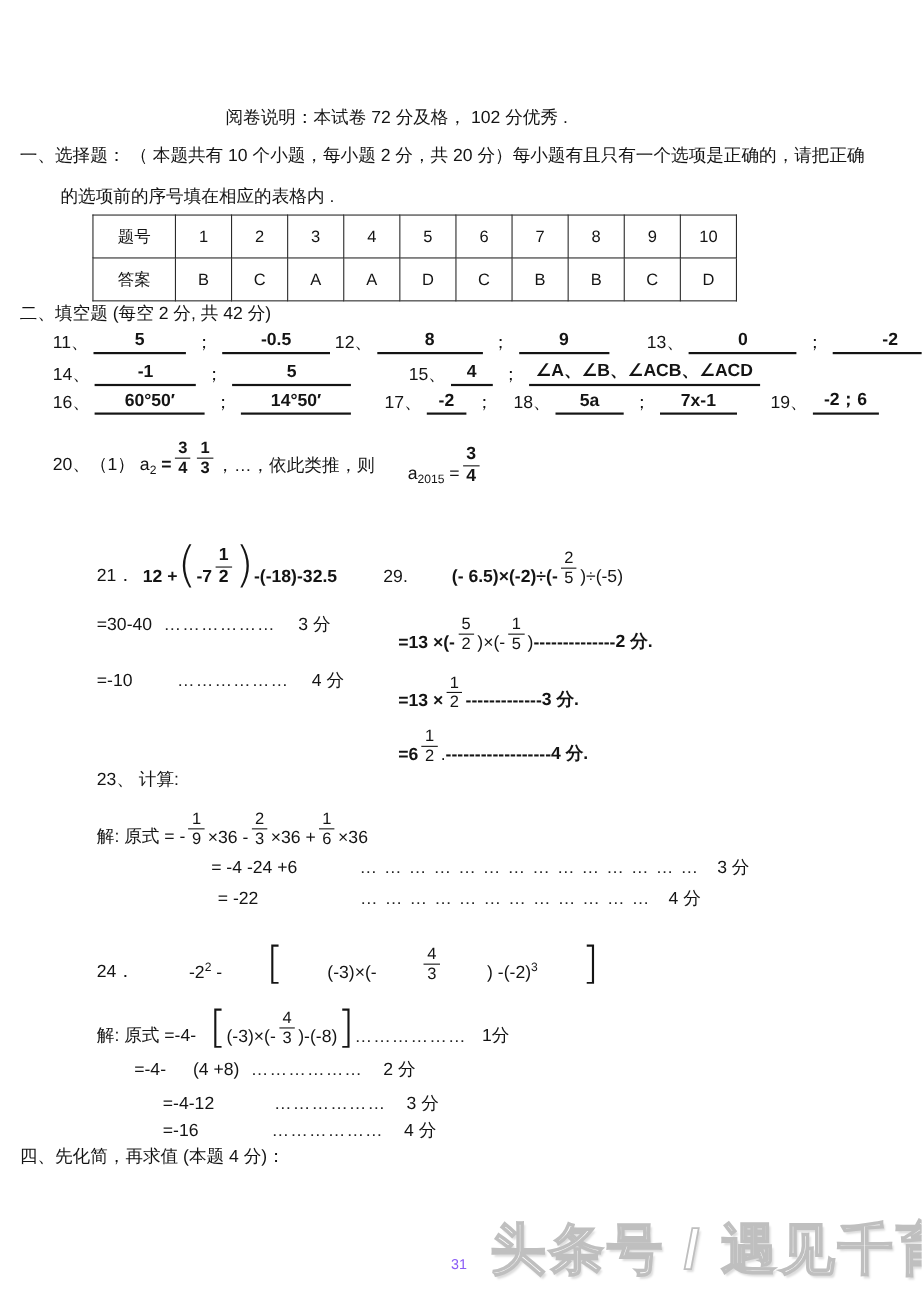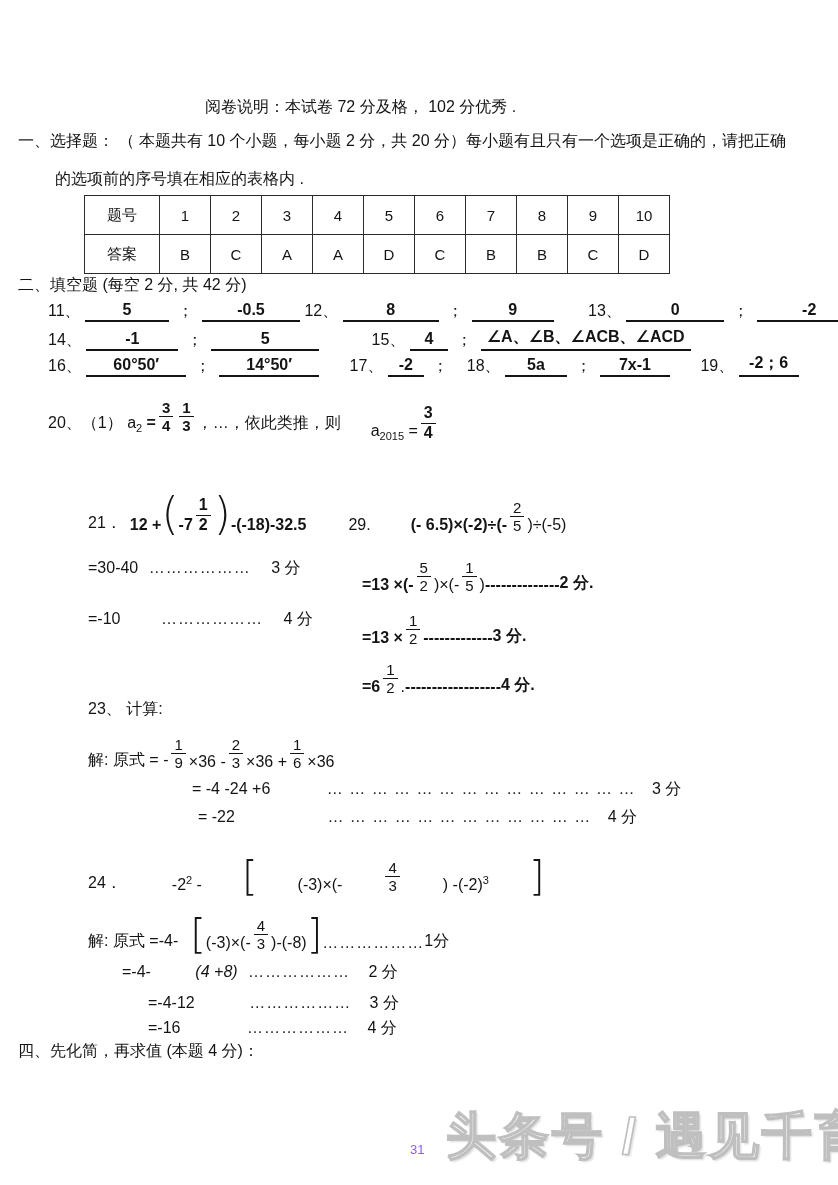--- a/index.html
+++ b/index.html
@@ -275,25 +275,25 @@
     <span>解: 原式 =-4-</span>
     <span class="bigb" style="margin-left:12px;">[</span>
     <span>(-3)×(-</span>
     <span class="frac">
         <span class="fn">4</span>
         <span class="fd">3</span>
       </span>
     <span>)-(-8)</span>
     <span class="bigb">]</span>
     <span class="dots">………………</span>
-    <span style="">1分</span>
+    <span style="margin-left:14px;">1分</span>
   </div>
   <div class="abs" style="top:962px;left:122px;">
     <span>=-4-</span>
-    <span style="margin-left:40px;font-style:italic;">(4 +8)</span>
+    <span style="margin-left:20px;">(4 +8)</span>
     <span class="dots" style="margin-left:6px;">………………</span>
     <span style="margin-left:14px;text-align:center;">2 分</span>
   </div>
   <div class="abs" style="top:993px;left:148px;">
     <span>=-4-12</span>
     <span class="dots" style="margin-left:50px;">………………</span>
     <span style="margin-left:14px;">3 分</span>
   </div>
   <div class="abs" style="top:1018px;left:148px;">
     <span>=-16</span>

